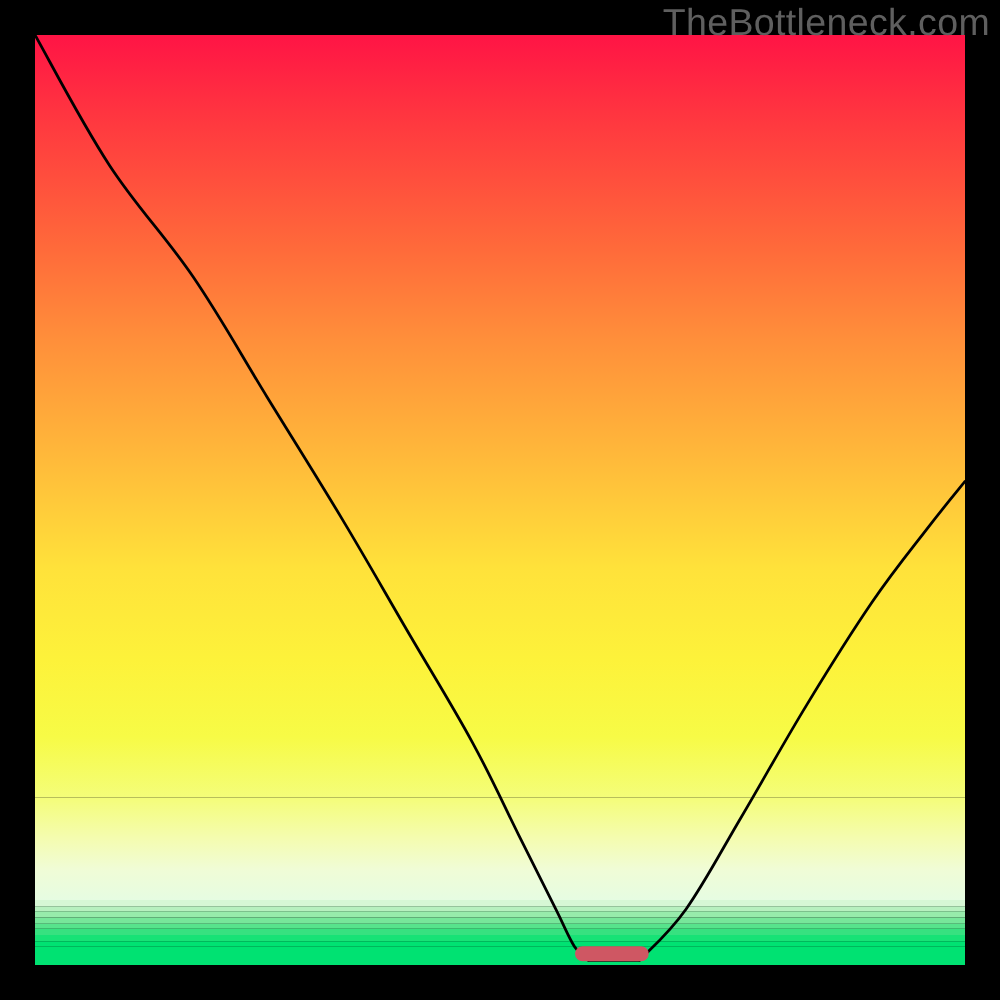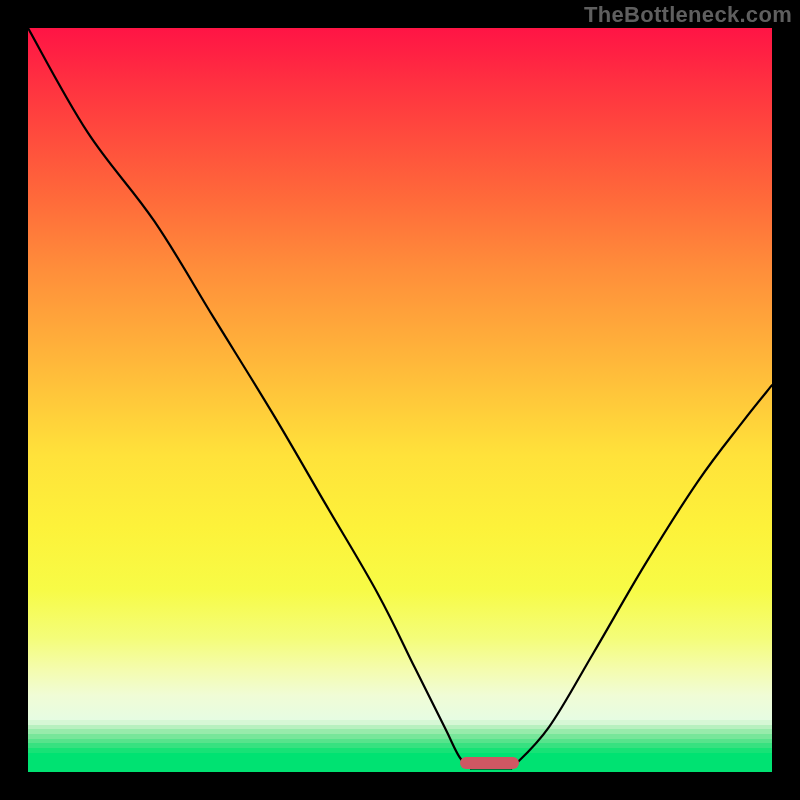--- a/index.html
+++ b/index.html
@@ -15,22 +15,22 @@
     position: relative;
     width: 800px;
     height: 800px;
     background: #000;
   }
   .watermark {
     position: absolute;
     top: 2px;
     right: 8px;
     color: #5f5f5f;
-    font-size: 22px;
-    font-weight: 700;
+    font-size: 30px;
+    font-weight: 400;
     letter-spacing: 0.3px;
     z-index: 40;
     user-select: none;
   }
   .plot {
     position: absolute;
     left: 28px;
     top: 28px;
     width: 744px;
     height: 744px;

